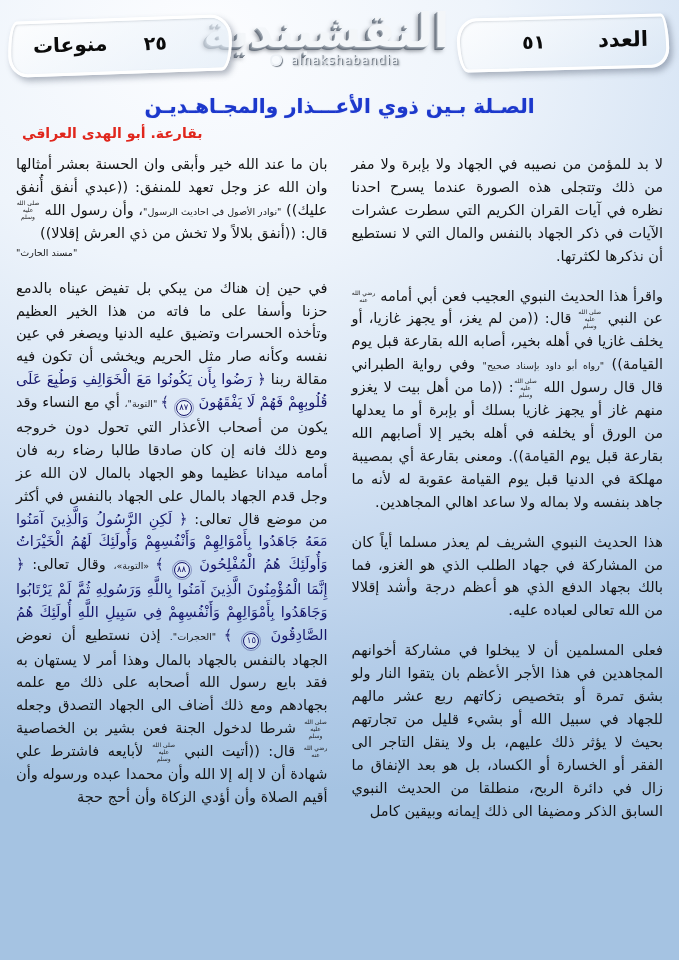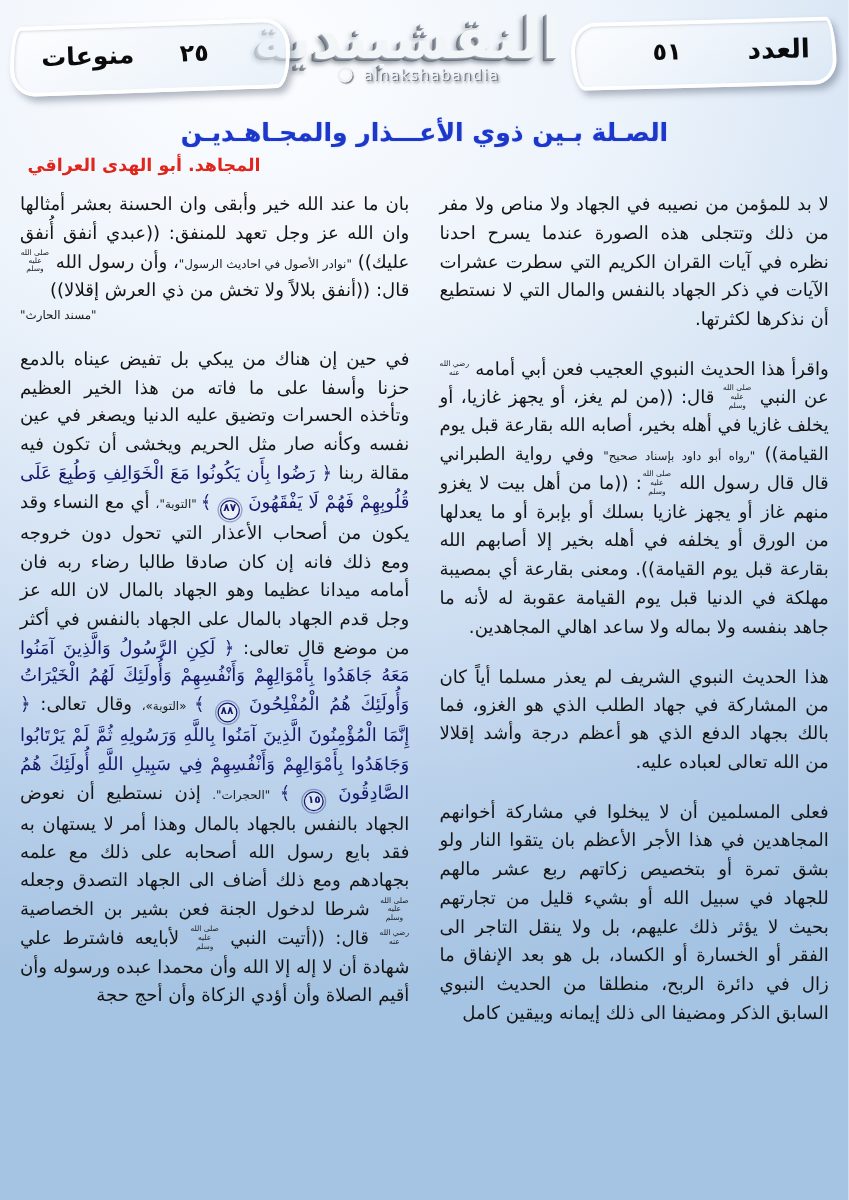--- a/index.html
+++ b/index.html
@@ -81,21 +81,21 @@
   .col p { margin:0 0 17px; }
 
   .seg-verse { color:#15156a; }
   .seg-cite  { font-size:9.5px; color:#181818; }
   .seg-citeblock { display:block; text-align:left; font-size:9.5px; color:#181818; }
   .seg-ayah {
     display:inline-flex; align-items:center; justify-content:center;
     width:14px; height:14px; border:1px solid #15156a; border-radius:50%;
     outline:1px solid rgba(21,21,106,0.35); outline-offset:1px;
     font-size:8.5px; color:#15156a; vertical-align:-3px;
-    background:rgba(255,255,255,0.4); margin:0 2px;font-weight:bold;
+    background:rgba(255,255,255,0.4); margin:0 2px;
   }
   .seg-hon {
     display:inline-block; width:24px; font-size:6px; line-height:1.15;
     text-align:center; vertical-align:middle; color:#1c1c1c;
   }
 </style>
 </head>
 <body>
 
 <div class="page">
@@ -116,26 +116,26 @@
     </div>
 
     <div class="ribbon ribbon-section">
       <span class="rlbl page-num">٢٥</span>
       <span class="rlbl section-label">منوعات</span>
     </div>
 
   </div>
 
   <div class="title">الصـلة بـين ذوي الأعـــذار والمجـاهـديـن</div>
-  <div class="author">المجاهد. أبو الهدى العراقي</div>
+  <div class="author">بقارعة. أبو الهدى العراقي</div>
 
   <div class="columns">
 
     <div class="col">
-      <p><span class="seg-text">لا بد للمؤمن من نصيبه في الجهاد ولا مناص ولا مفر من ذلك وتتجلى هذه الصورة عندما يسرح احدنا نظره في آيات القران الكريم التي سطرت عشرات الآيات في ذكر الجهاد بالنفس والمال التي لا نستطيع أن نذكرها لكثرتها.</span></p>
+      <p><span class="seg-text">لا بد للمؤمن من نصيبه في الجهاد ولا بإبرة ولا مفر من ذلك وتتجلى هذه الصورة عندما يسرح احدنا نظره في آيات القران الكريم التي سطرت عشرات الآيات في ذكر الجهاد بالنفس والمال التي لا نستطيع أن نذكرها لكثرتها.</span></p>
       <p><span class="seg-text">واقرأ هذا الحديث النبوي العجيب فعن أبي أمامه </span><span class="seg-hon">رضي الله عنه</span><span class="seg-text"> عن النبي </span><span class="seg-hon">صلى الله عليه وسلم</span><span class="seg-text"> قال: ((من لم يغز، أو يجهز غازيا، أو يخلف غازيا في أهله بخير، أصابه الله بقارعة قبل يوم القيامة)) </span><span class="seg-cite">"رواه أبو داود بإسناد صحيح"</span><span class="seg-text"> وفي رواية الطبراني قال قال رسول الله </span><span class="seg-hon">صلى الله عليه وسلم</span><span class="seg-text">: ((ما من أهل بيت لا يغزو منهم غاز أو يجهز غازيا بسلك أو بإبرة أو ما يعدلها من الورق أو يخلفه في أهله بخير إلا أصابهم الله بقارعة قبل يوم القيامة)). ومعنى بقارعة أي بمصيبة مهلكة في الدنيا قبل يوم القيامة عقوبة له لأنه ما جاهد بنفسه ولا بماله ولا ساعد اهالي المجاهدين.</span></p>
       <p><span class="seg-text">هذا الحديث النبوي الشريف لم يعذر مسلما أياً كان من المشاركة في جهاد الطلب الذي هو الغزو، فما بالك بجهاد الدفع الذي هو أعظم درجة وأشد إقلالا من الله تعالى لعباده عليه.</span></p>
       <p><span class="seg-text">فعلى المسلمين أن لا يبخلوا في مشاركة أخوانهم المجاهدين في هذا الأجر الأعظم بان يتقوا النار ولو بشق تمرة أو بتخصيص زكاتهم ربع عشر مالهم للجهاد في سبيل الله أو بشيء قليل من تجارتهم بحيث لا يؤثر ذلك عليهم، بل ولا ينقل التاجر الى الفقر أو الخسارة أو الكساد، بل هو بعد الإنفاق ما زال في دائرة الربح، منطلقا من الحديث النبوي السابق الذكر ومضيفا الى ذلك إيمانه وبيقين كامل</span></p>
     </div>
 
     <div class="col">
       <p><span class="seg-text">بان ما عند الله خير وأبقى وان الحسنة بعشر أمثالها وان الله عز وجل تعهد للمنفق: ((عبدي أنفق أُنفق عليك)) </span><span class="seg-cite">"نوادر الأصول في احاديث الرسول"</span><span class="seg-text">، وأن رسول الله </span><span class="seg-hon">صلى الله عليه وسلم</span><span class="seg-text"> قال: ((أنفق بلالاً ولا تخش من ذي العرش إقلالا)) </span><span class="seg-citeblock">"مسند الحارث"</span></p>
       <p><span class="seg-text">في حين إن هناك من يبكي بل تفيض عيناه بالدمع حزنا وأسفا على ما فاته من هذا الخير العظيم وتأخذه الحسرات وتضيق عليه الدنيا ويصغر في عين نفسه وكأنه صار مثل الحريم ويخشى أن تكون فيه مقالة ربنا </span><span class="seg-verse">﴿ رَضُوا بِأَن يَكُونُوا مَعَ الْخَوَالِفِ وَطُبِعَ عَلَى قُلُوبِهِمْ فَهُمْ لَا يَفْقَهُونَ </span><span class="seg-ayah">٨٧</span><span class="seg-verse"> ﴾</span><span class="seg-cite"> "التوبة"،</span><span class="seg-text"> أي مع النساء وقد يكون من أصحاب الأعذار التي تحول دون خروجه ومع ذلك فانه إن كان صادقا طالبا رضاء ربه فان أمامه ميدانا عظيما وهو الجهاد بالمال لان الله عز وجل قدم الجهاد بالمال على الجهاد بالنفس في أكثر من موضع قال تعالى: </span><span class="seg-verse">﴿ لَكِنِ الرَّسُولُ وَالَّذِينَ آمَنُوا مَعَهُ جَاهَدُوا بِأَمْوَالِهِمْ وَأَنْفُسِهِمْ وَأُولَئِكَ لَهُمُ الْخَيْرَاتُ وَأُولَئِكَ هُمُ الْمُفْلِحُونَ </span><span class="seg-ayah">٨٨</span><span class="seg-verse"> ﴾</span><span class="seg-cite"> «التوبة»،</span><span class="seg-text"> وقال تعالى: </span><span class="seg-verse">﴿ إِنَّمَا الْمُؤْمِنُونَ الَّذِينَ آمَنُوا بِاللَّهِ وَرَسُولِهِ ثُمَّ لَمْ يَرْتَابُوا وَجَاهَدُوا بِأَمْوَالِهِمْ وَأَنْفُسِهِمْ فِي سَبِيلِ اللَّهِ أُولَئِكَ هُمُ الصَّادِقُونَ </span><span class="seg-ayah">١٥</span><span class="seg-verse"> ﴾</span><span class="seg-cite"> "الحجرات".</span><span class="seg-text"> إذن نستطيع أن نعوض الجهاد بالنفس بالجهاد بالمال وهذا أمر لا يستهان به فقد بايع رسول الله أصحابه على ذلك مع علمه بجهادهم ومع ذلك أضاف الى الجهاد التصدق وجعله </span><span class="seg-hon">صلى الله عليه وسلم</span><span class="seg-text"> شرطا لدخول الجنة فعن بشير بن الخصاصية </span><span class="seg-hon">رضي الله عنه</span><span class="seg-text"> قال: ((أتيت النبي </span><span class="seg-hon">صلى الله عليه وسلم</span><span class="seg-text"> لأبايعه فاشترط علي شهادة أن لا إله إلا الله وأن محمدا عبده ورسوله وأن أقيم الصلاة وأن أؤدي الزكاة وأن أحج حجة</span></p>
     </div>
 

